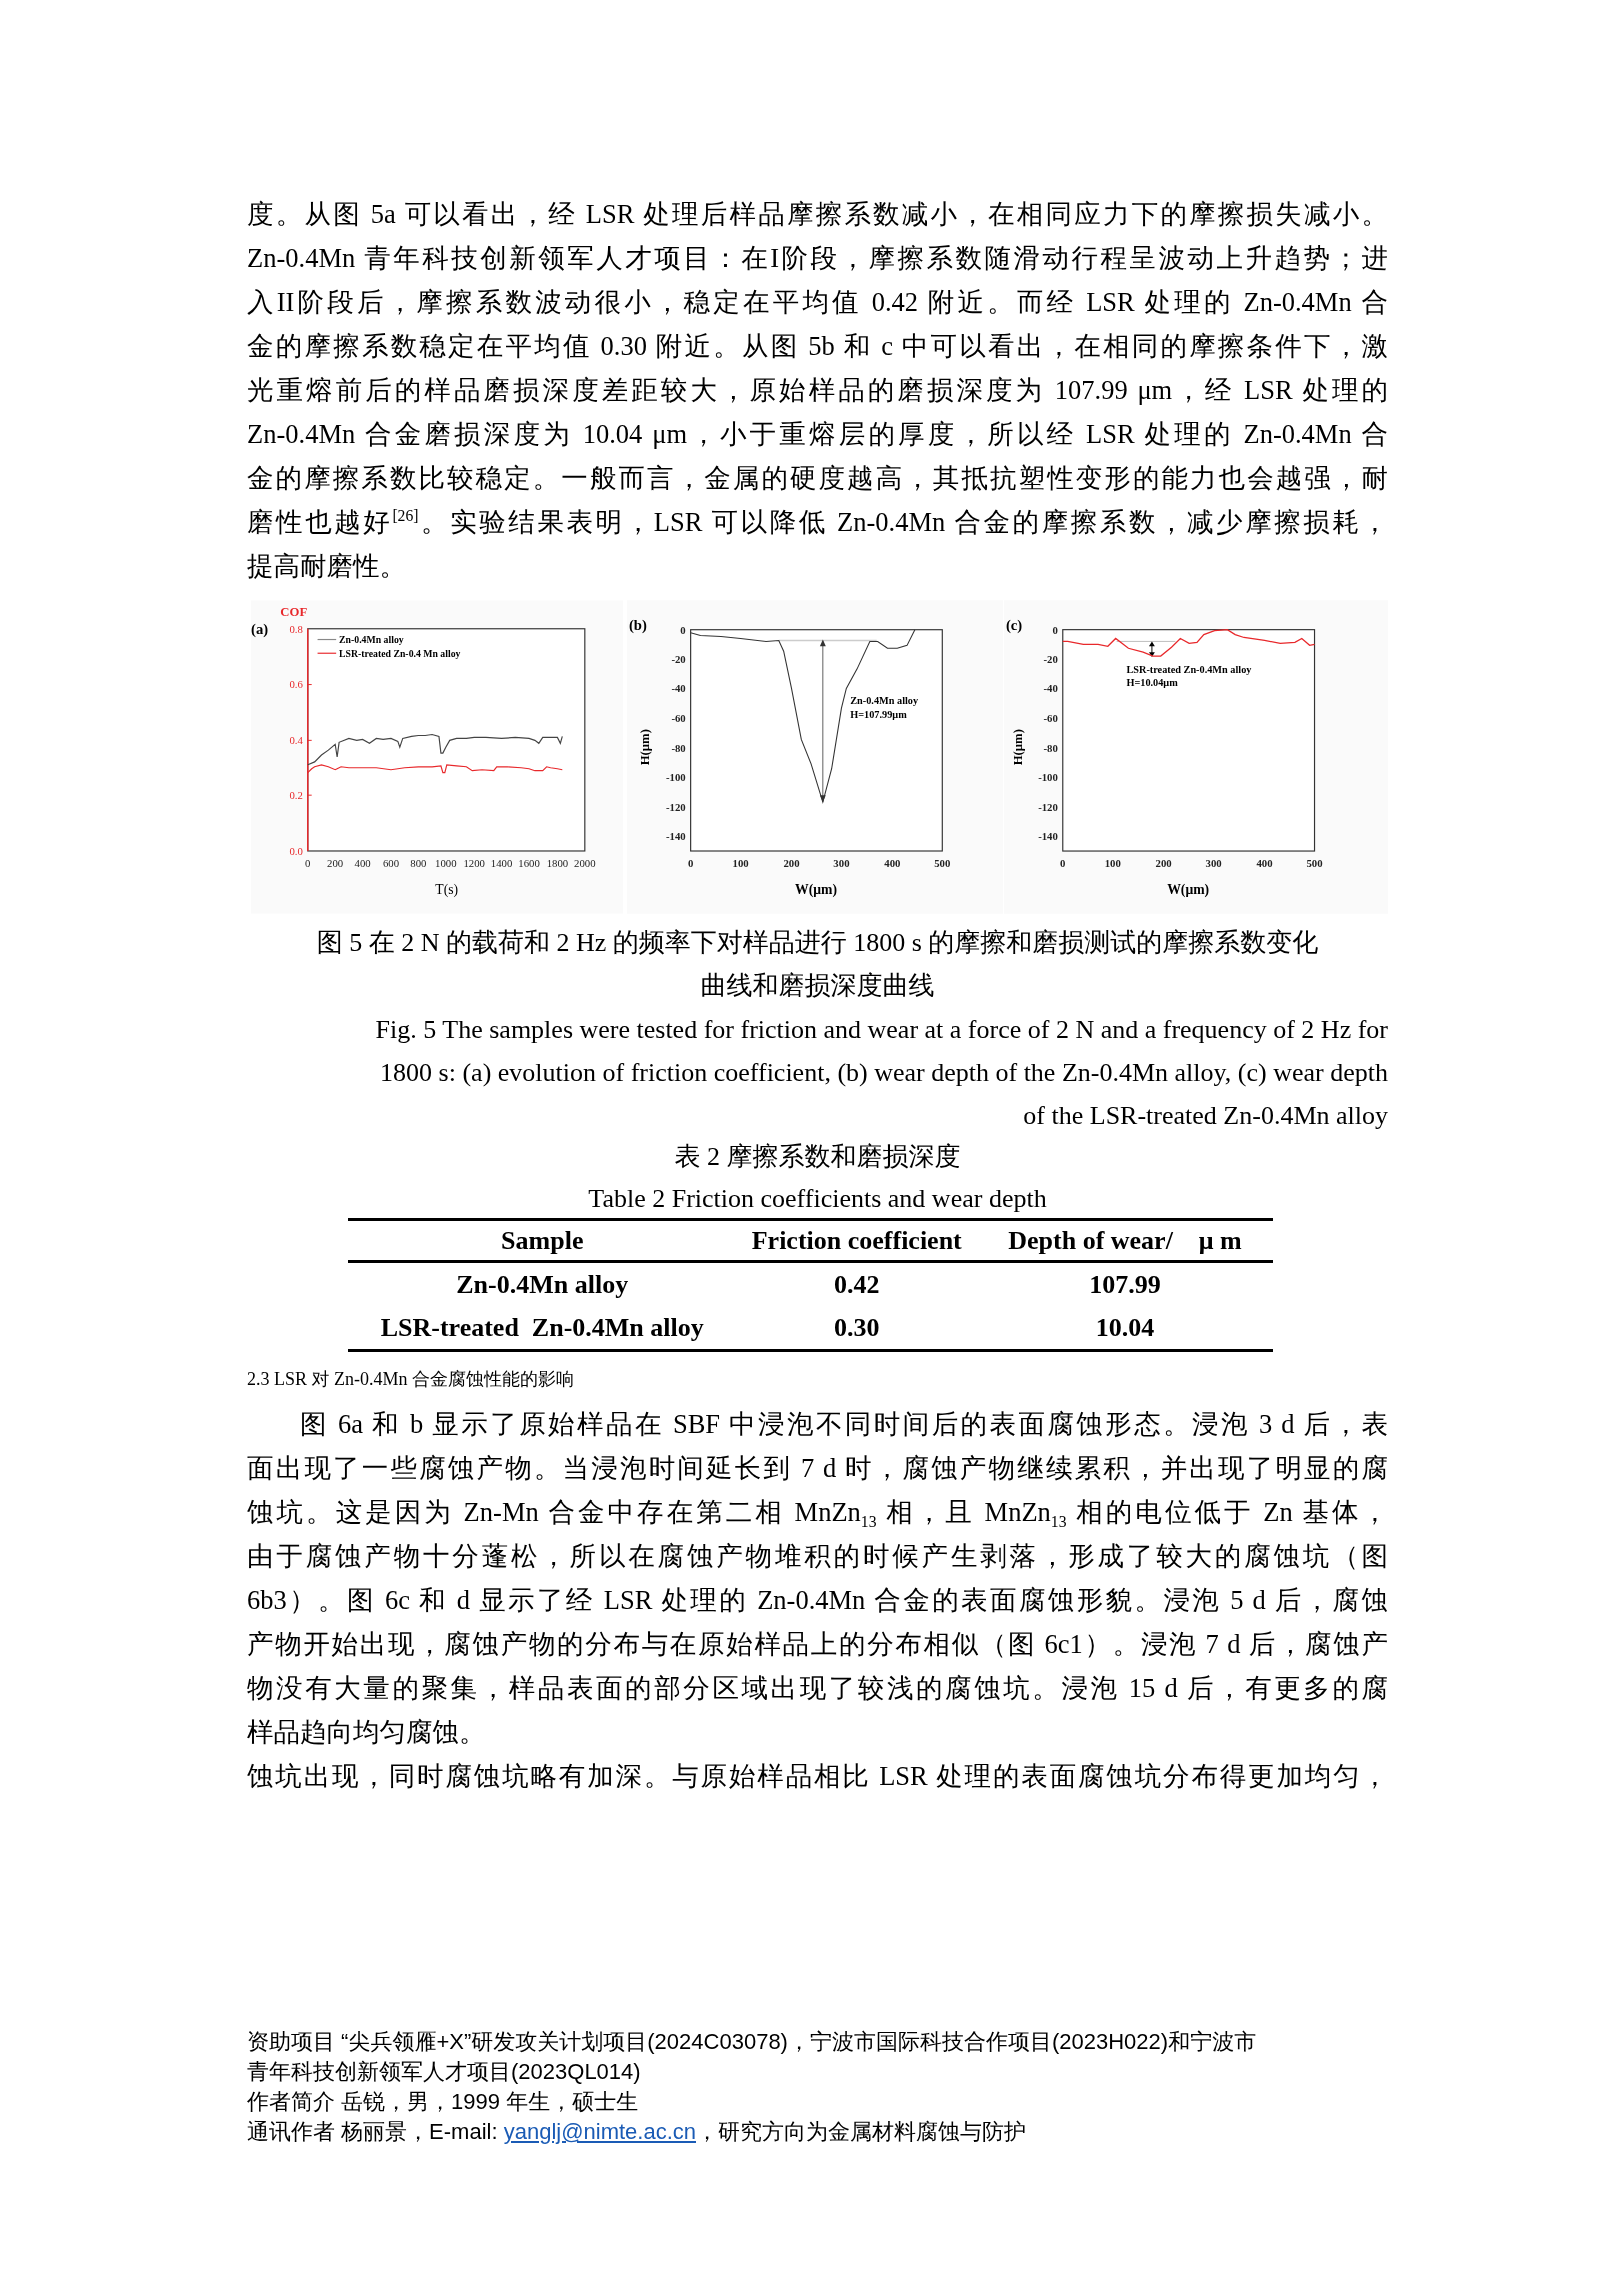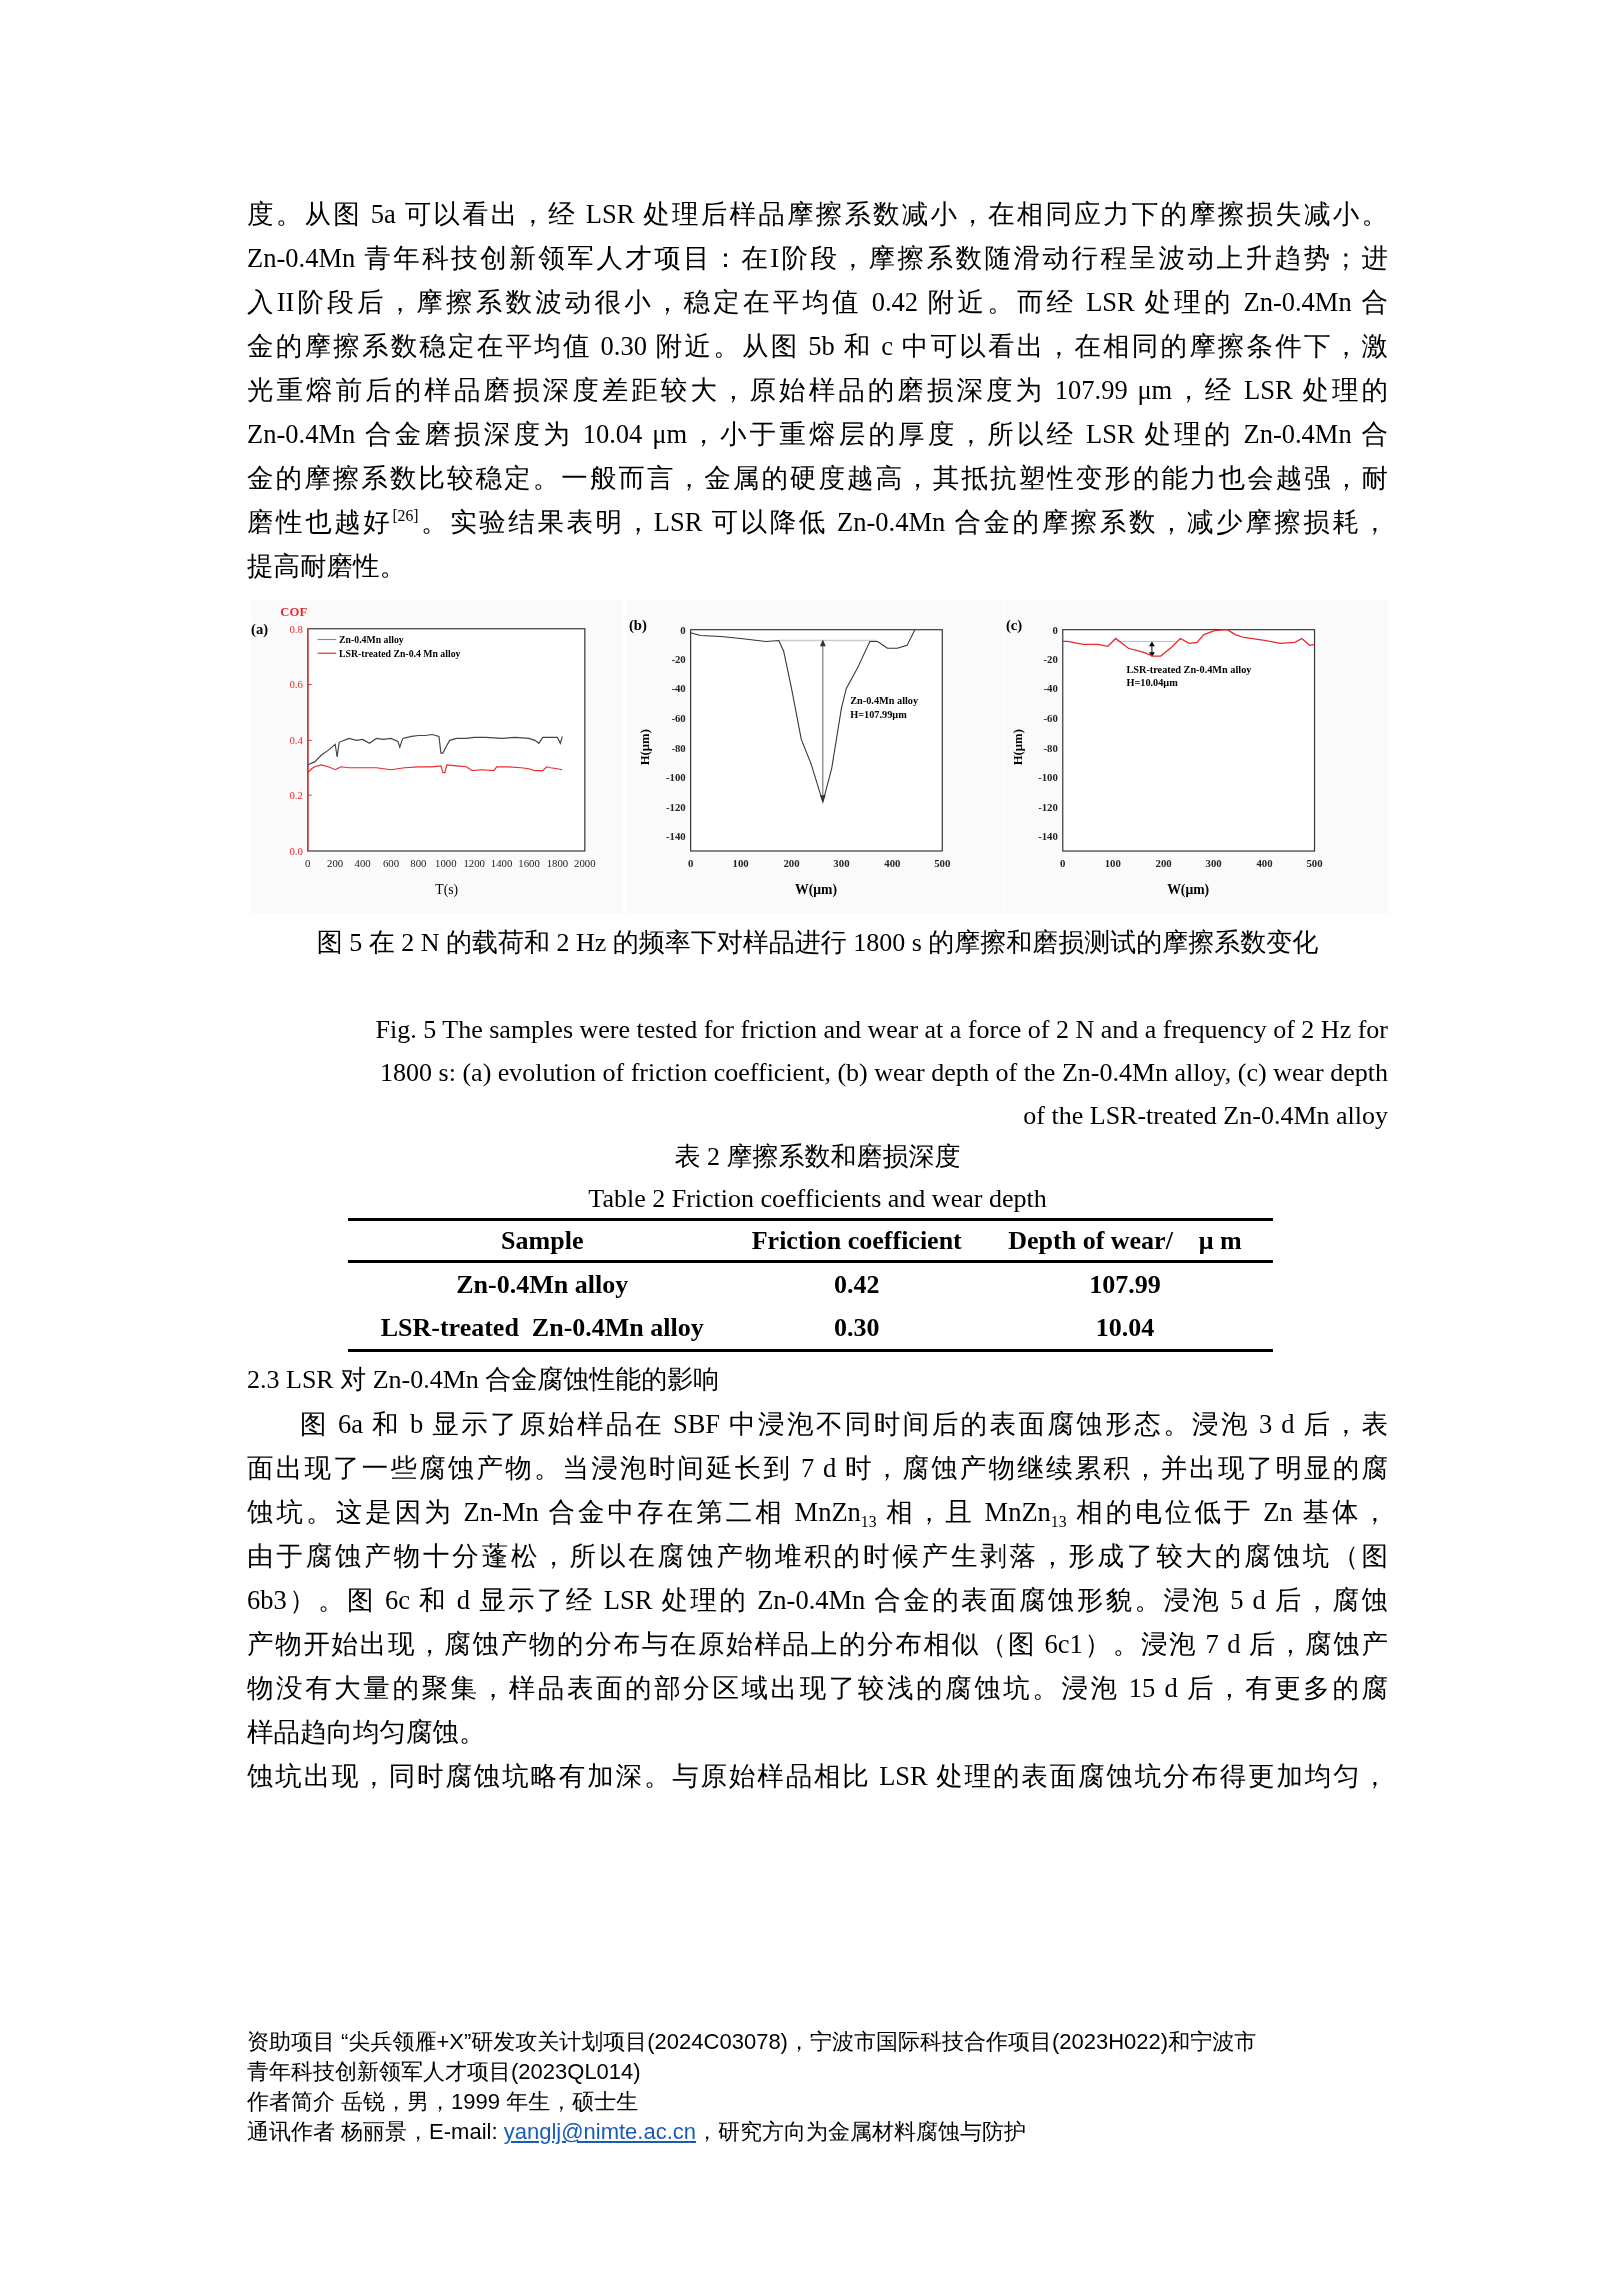--- a/index.html
+++ b/index.html
@@ -14,21 +14,21 @@
   sub { font-size:15.7px; line-height:0; vertical-align:sub; }
   .figure { position:absolute; left:251px; top:600px; width:1137px; height:314px; }
   .panel { position:absolute; top:0; height:314px; }
   .panel svg { position:absolute; left:0; top:0; }
   .cap { position:absolute; left:247px; width:1141px; text-align:center; font-size:26px; line-height:43px; }
   .tbl { position:absolute; left:348px; width:925px; top:1218px; border-collapse:collapse;
          font-size:26px; }
   .tbl th, .tbl td { font-weight:bold; text-align:center; padding:0; height:43px; }
   .tbl thead th { border-top:3.9px solid #000; border-bottom:3.9px solid #000; height:39px; }
   .tbl tbody tr:last-child td { border-bottom:3.9px solid #000; }
-  .section { position:absolute; left:247px; top:1358px; font-size:26px; line-height:43px; }
+  .section { position:absolute; left:247px; top:1358px; font-size:18px; line-height:43px; }
   .foot { position:absolute; left:247px; top:2027px; width:1157px;
           font-family:"Liberation Sans","DejaVu Sans",sans-serif; font-size:22px; line-height:30px; }
   .foot .fl { display:block; white-space:nowrap; }
   .foot a { color:#1a5bb5; text-decoration:underline; }
   .axis-txt { font-family:"Liberation Serif",serif; }
 </style>
 </head>
 <body>
 
 <div class="para" style="top:192px;">
@@ -161,20 +161,21 @@
       <polygon points="151,58 148,53 154,53" fill="#000"></polygon>
       <polyline fill="none" stroke="#e8282b" stroke-width="1.3" points="60,42 65,42 81,45 96,45 106,47 114,39 127,49 142,53 152,57 160,57 171,48 180,39 189,44 197,43 204,35 215,31 228,30 236,35 245,38 266,41 282,44 297,43 304,39 312,46 317,45"></polyline>
       <text x="125" y="74" font-size="10.5" font-weight="bold" class="axis-txt">LSR-treated Zn-0.4Mn alloy</text>
       <text x="125" y="88" font-size="10.5" font-weight="bold" class="axis-txt">H=10.04μm</text>
     </svg>
   </div>
 </div>
 
 <div class="cap" style="top:921px;">
   <div>图 5  在 2 N 的载荷和 2 Hz 的频率下对样品进行 1800 s 的摩擦和磨损测试的摩擦系数变化</div>
+  <div>曲线和磨损深度曲线</div>
 </div>
 <div class="cap" style="top:1008px;text-align:right;">
   <div>Fig. 5 The samples were tested for friction and wear at a force of 2 N and a frequency of 2 Hz for</div>
   <div>1800 s: (a) evolution of friction coefficient, (b) wear depth of the Zn-0.4Mn alloy, (c) wear depth</div>
   <div>of the LSR-treated Zn-0.4Mn alloy</div>
 </div>
 
 <div class="cap" style="top:1135px;">表 2  摩擦系数和磨损深度</div>
 <div class="cap" style="top:1177px;">Table 2 Friction coefficients and wear depth</div>
 <table class="tbl">

